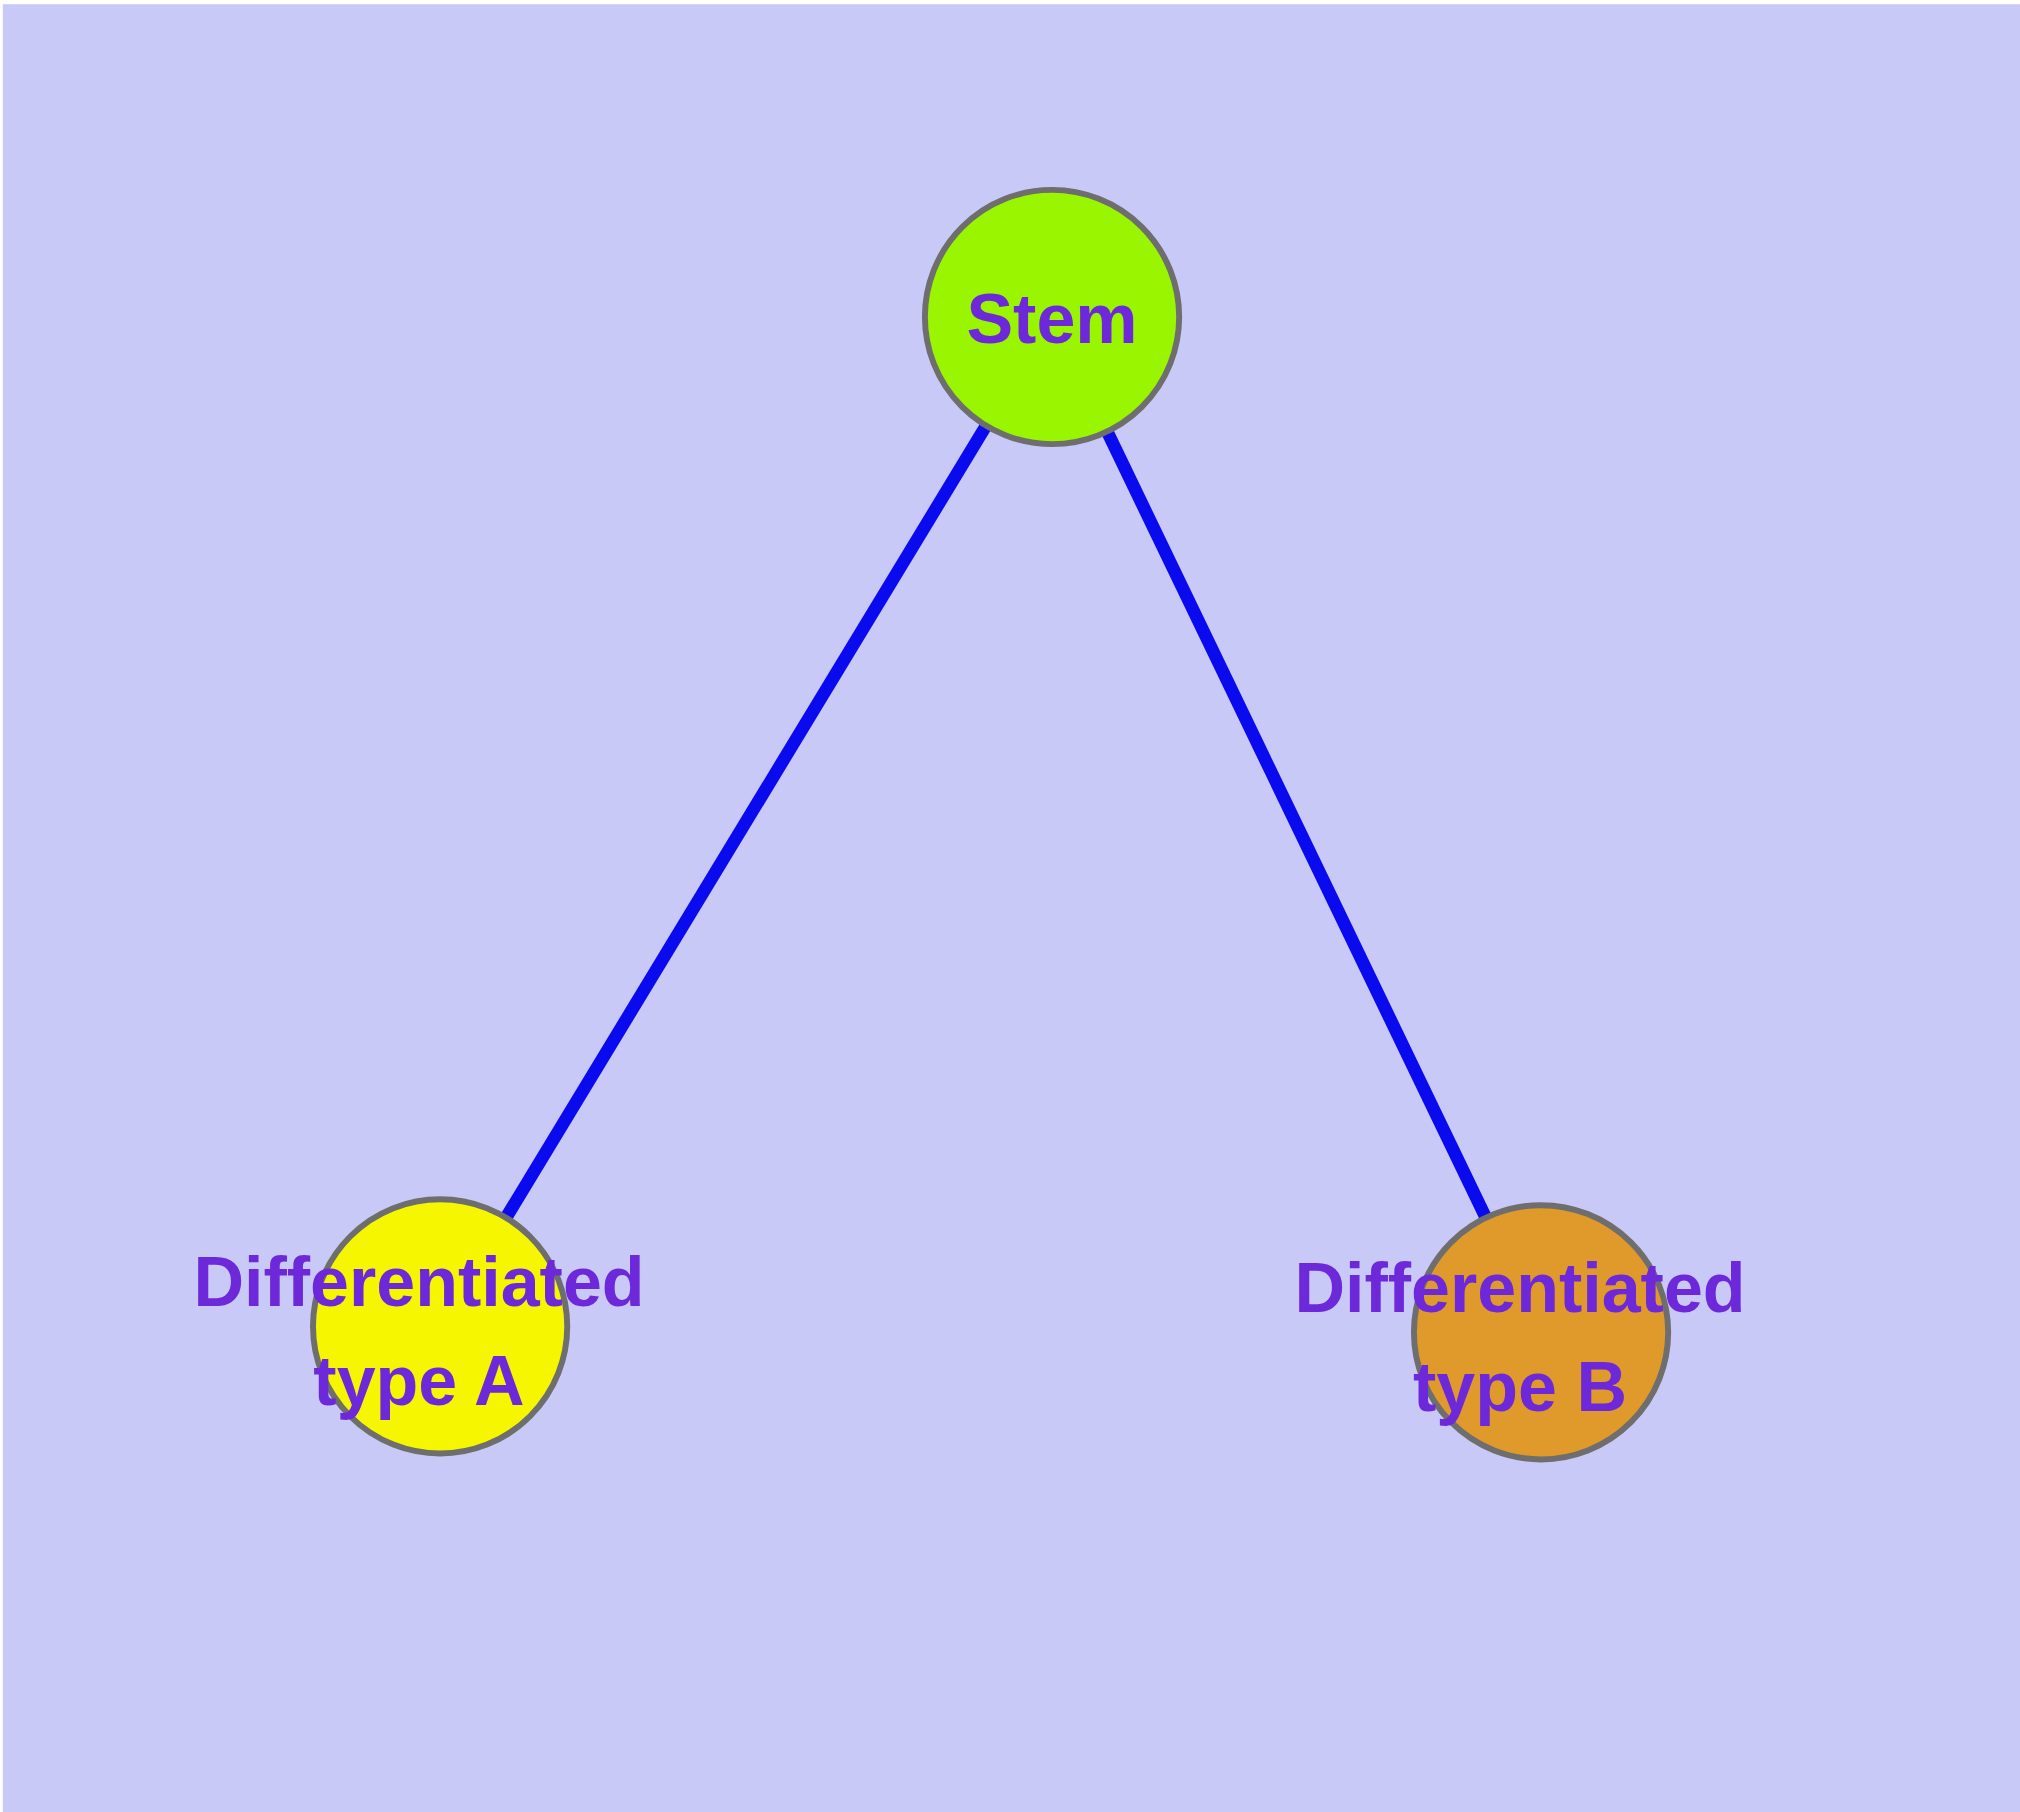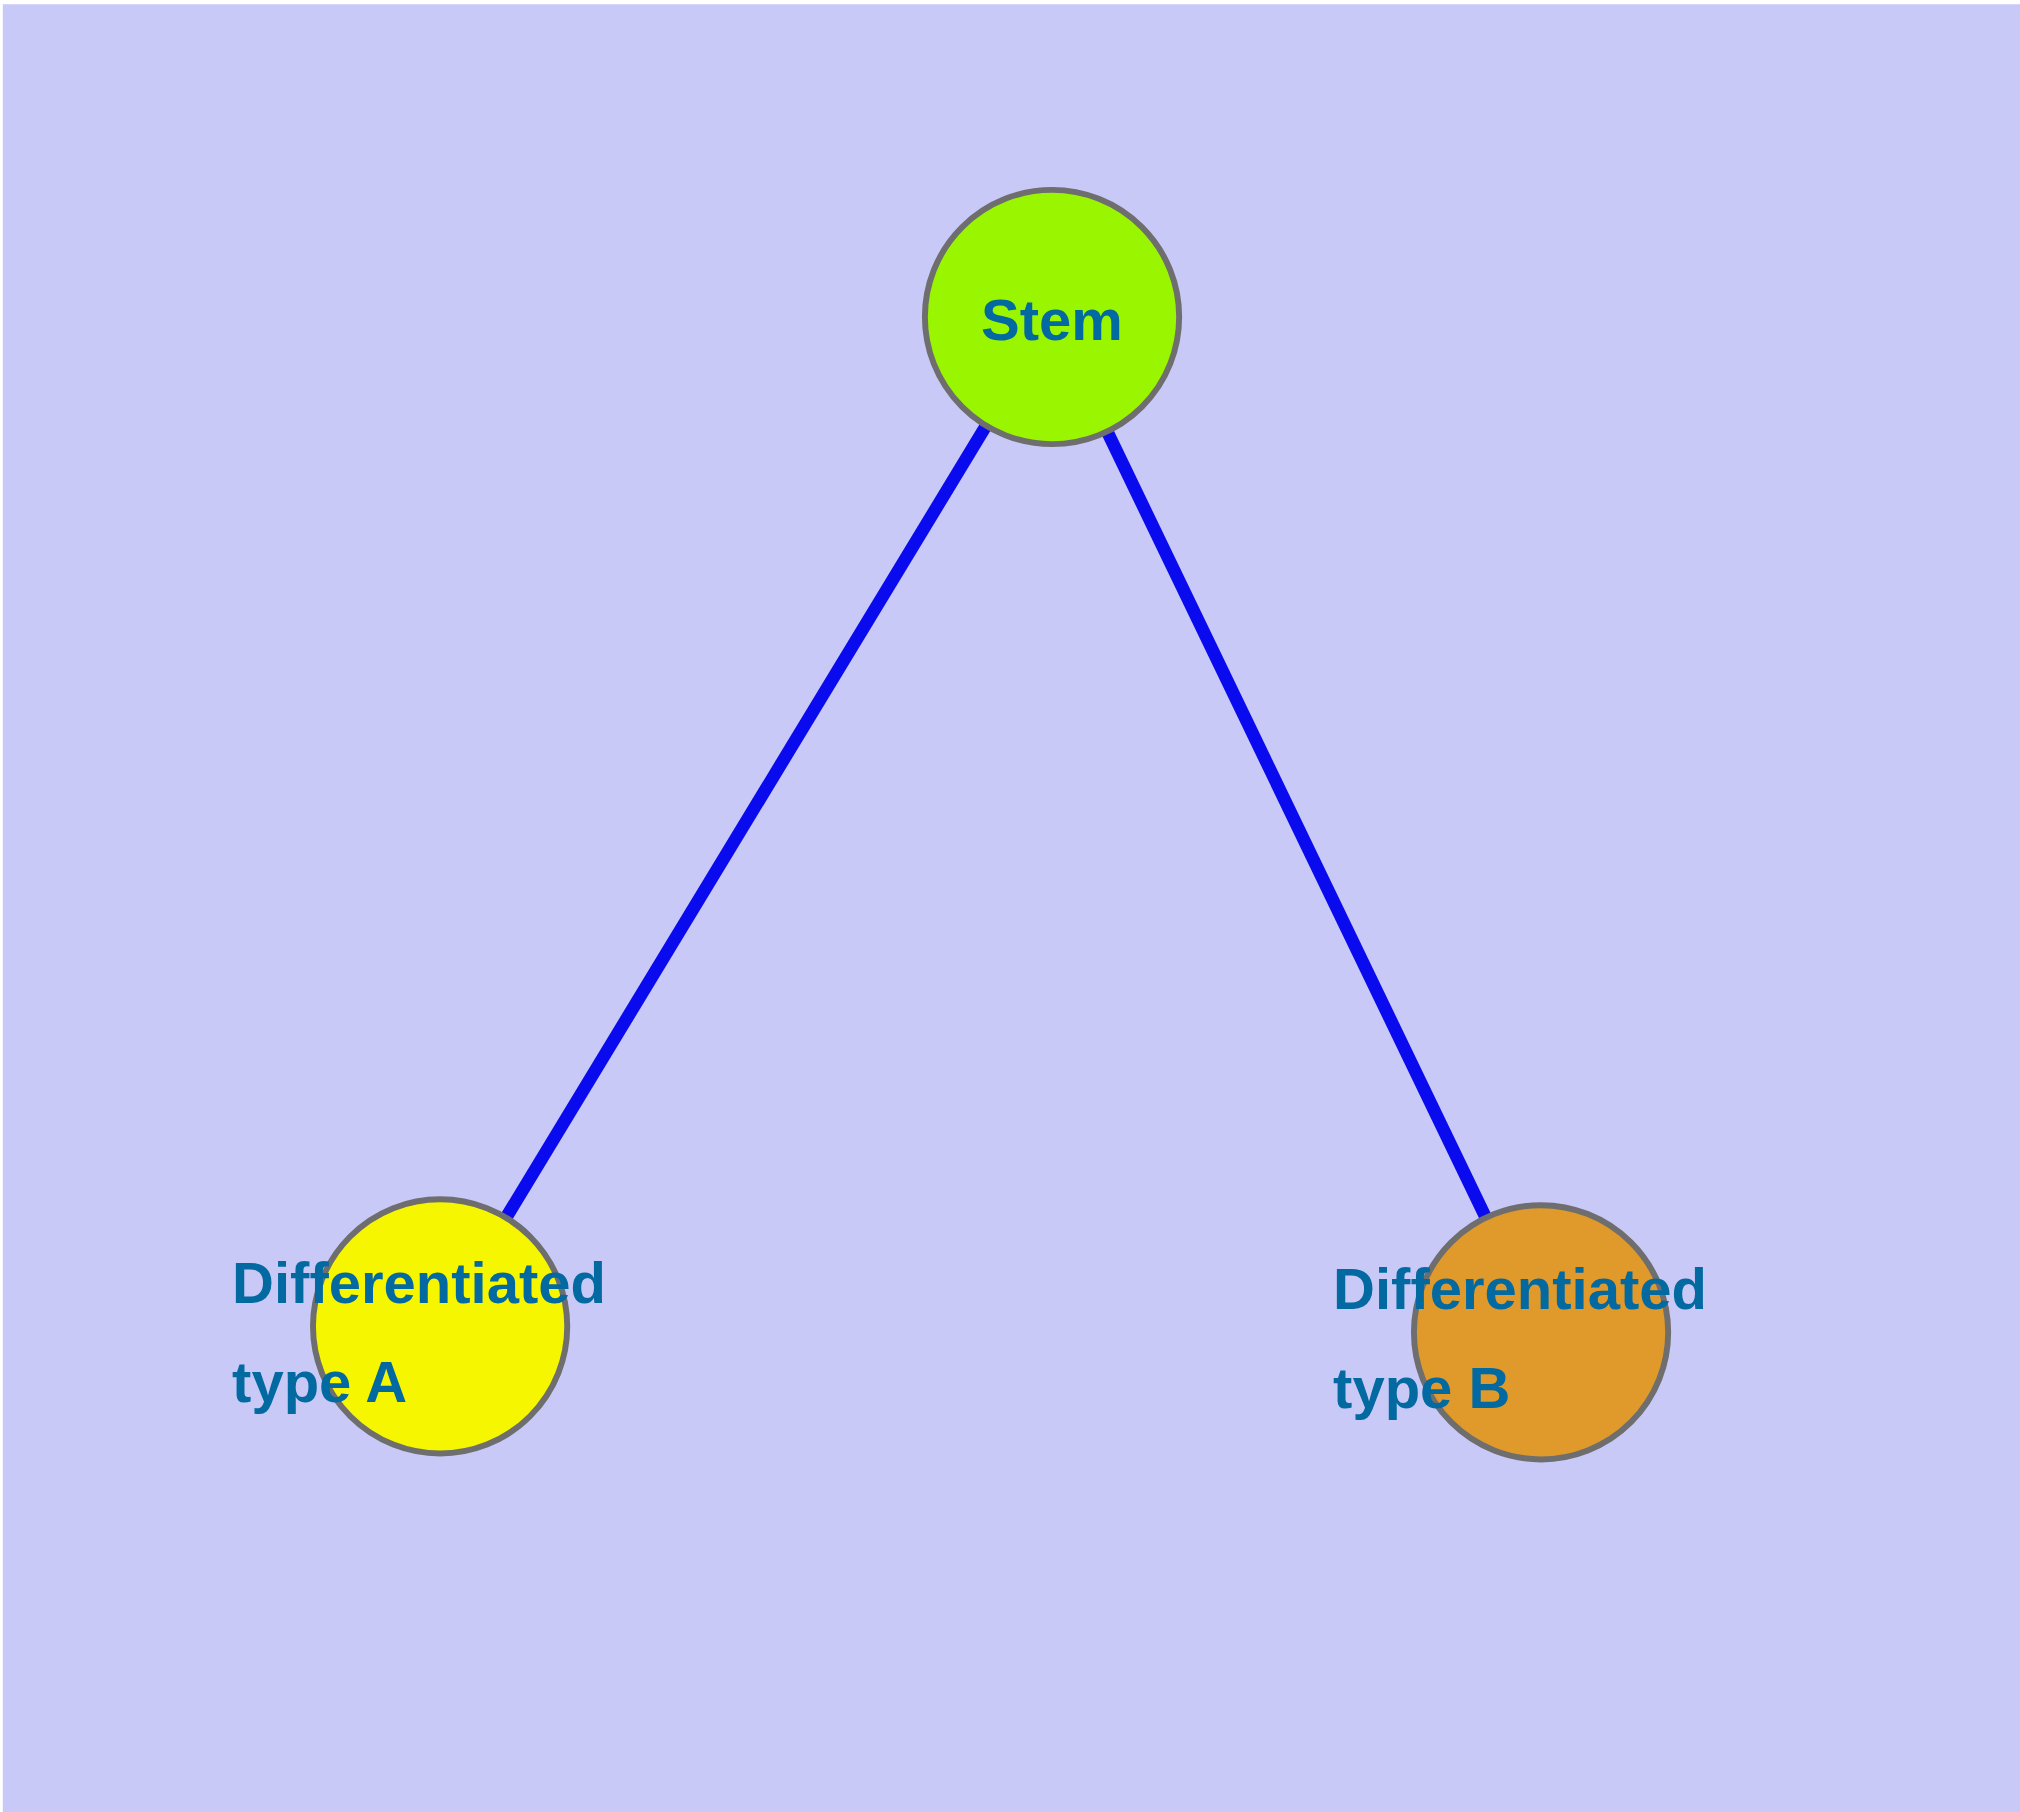--- a/index.html
+++ b/index.html
@@ -17,24 +17,25 @@
   }
   .graph-svg {
     position: absolute;
     left: 0;
     top: 0;
     display: block;
   }
   .node-label {
     position: absolute;
     transform: translate(-50%, -50%);
-    font-size: 58px;
+    font-size: 70px;
     line-height: 99px;
     font-weight: bold;
-    color: #0369a1;
+    color: #6d28d9;
+    text-align: center;
     white-space: pre-line;
     pointer-events: none;
   }
 </style>
 </head>
 <body>
 
 <div class="stage">
 
   <svg class="graph-svg" width="2021" height="1812" viewBox="0 0 2384 2138">

